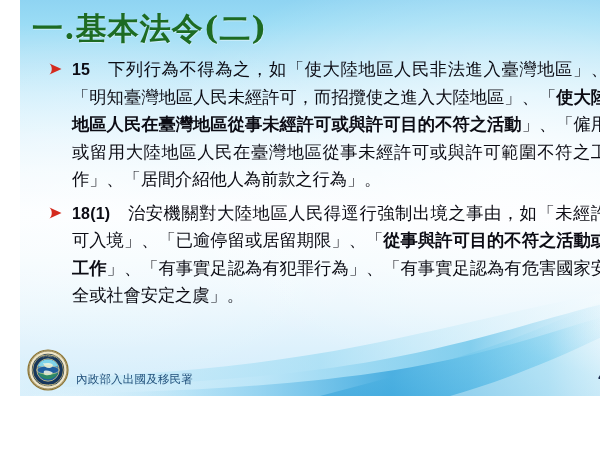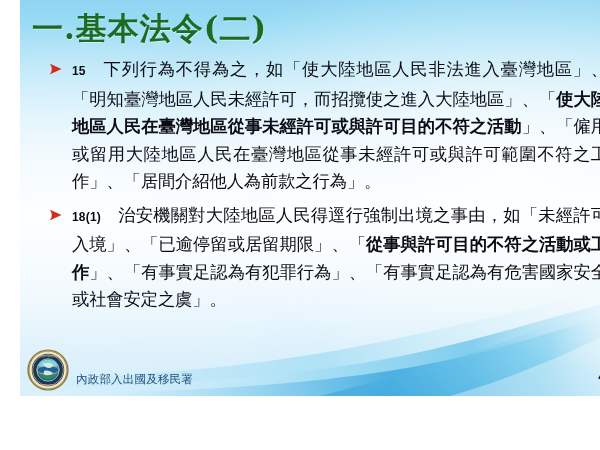--- a/index.html
+++ b/index.html
@@ -98,21 +98,21 @@
     color: #0c0c14;
     text-align: justify;
     text-justify: inter-character;
     letter-spacing: -0.1px;
     text-indent: 0;
   }
 
   .num {
     font-family: "Liberation Sans", sans-serif;
     font-weight: bold;
-    font-size: 12px;
+    font-size: 16px;
     letter-spacing: 0.2px;
   }
 
   .gap {
     display: inline-block;
     width: 17px;
   }
 
   .b {
     font-weight: bold;

